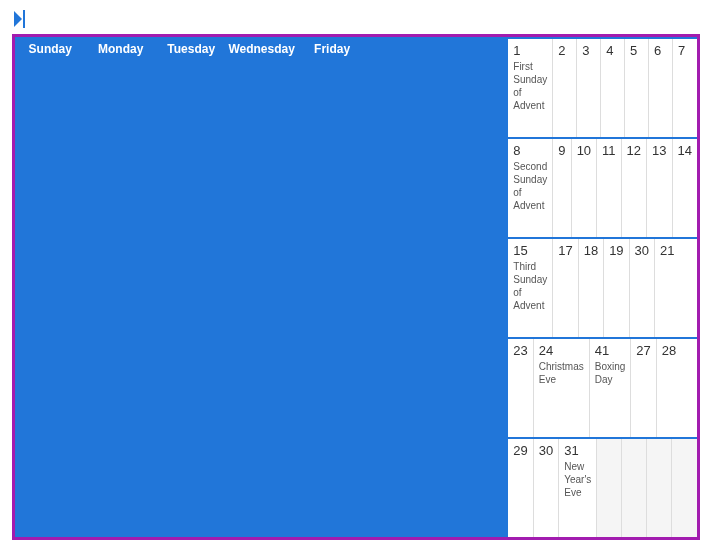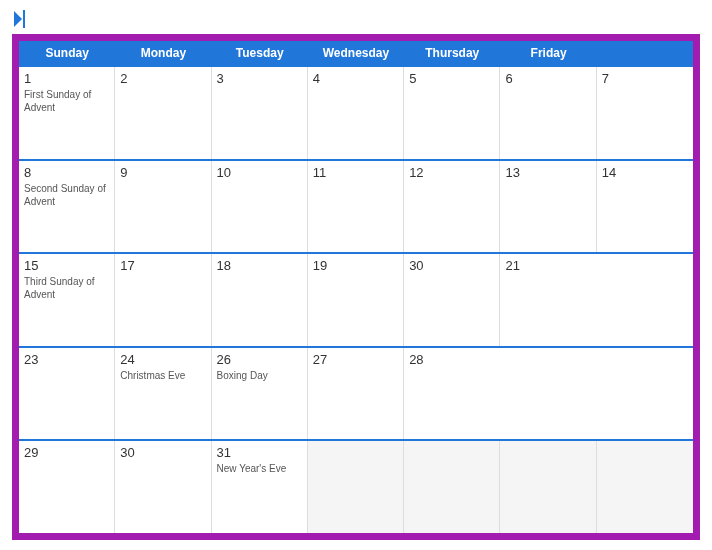--- a/index.html
+++ b/index.html
@@ -53,22 +53,21 @@
     }
     .region-label {
       font-size: 13px;
       color: #555;
       text-align: right;
       white-space: nowrap;
     }
     .calendar {
       flex: 1;
       display: flex;
-      flex-direction: column;
-      border: 7px solid #a21caf;
+      border: 3px solid #a21caf;
     }
     .cal-header-row {
       display: grid;
       grid-template-columns: repeat(7, 1fr);
       background: #2176d9;
     }
     .cal-header-cell {
       color: #fff;
       font-size: 12px;
       font-weight: bold;
@@ -146,21 +145,20 @@
     <div class="region-label"></div>
   </div>
 
   <div class="calendar">
     <div class="cal-header-row">
 
     <div class="cal-header-cell">Sunday</div>
         <div class="cal-header-cell">Monday</div>
         <div class="cal-header-cell">Tuesday</div>
         <div class="cal-header-cell">Wednesday</div>
-        <div class="cal-header-cell">Thursday</div>
         <div class="cal-header-cell">Friday</div>
       </div>
     <div class="cal-body">
 
     <div class="cal-week">
           <div class="cal-cell">
             <span class="day-number">1</span>
             <div class="day-event">First Sunday of Advent</div>
           </div>
           <div class="cal-cell">
@@ -229,21 +227,21 @@
         </div>
         <div class="cal-week">
           <div class="cal-cell">
             <span class="day-number">23</span>
           </div>
           <div class="cal-cell">
             <span class="day-number">24</span>
             <div class="day-event">Christmas Eve</div>
           </div>
           <div class="cal-cell">
-            <span class="day-number">26</span>
+            <span class="day-number">41</span>
             <div class="day-event">Boxing Day</div>
           </div>
           <div class="cal-cell">
             <span class="day-number">27</span>
           </div>
           <div class="cal-cell">
             <span class="day-number">28</span>
           </div>
         </div>
         <div class="cal-week">

